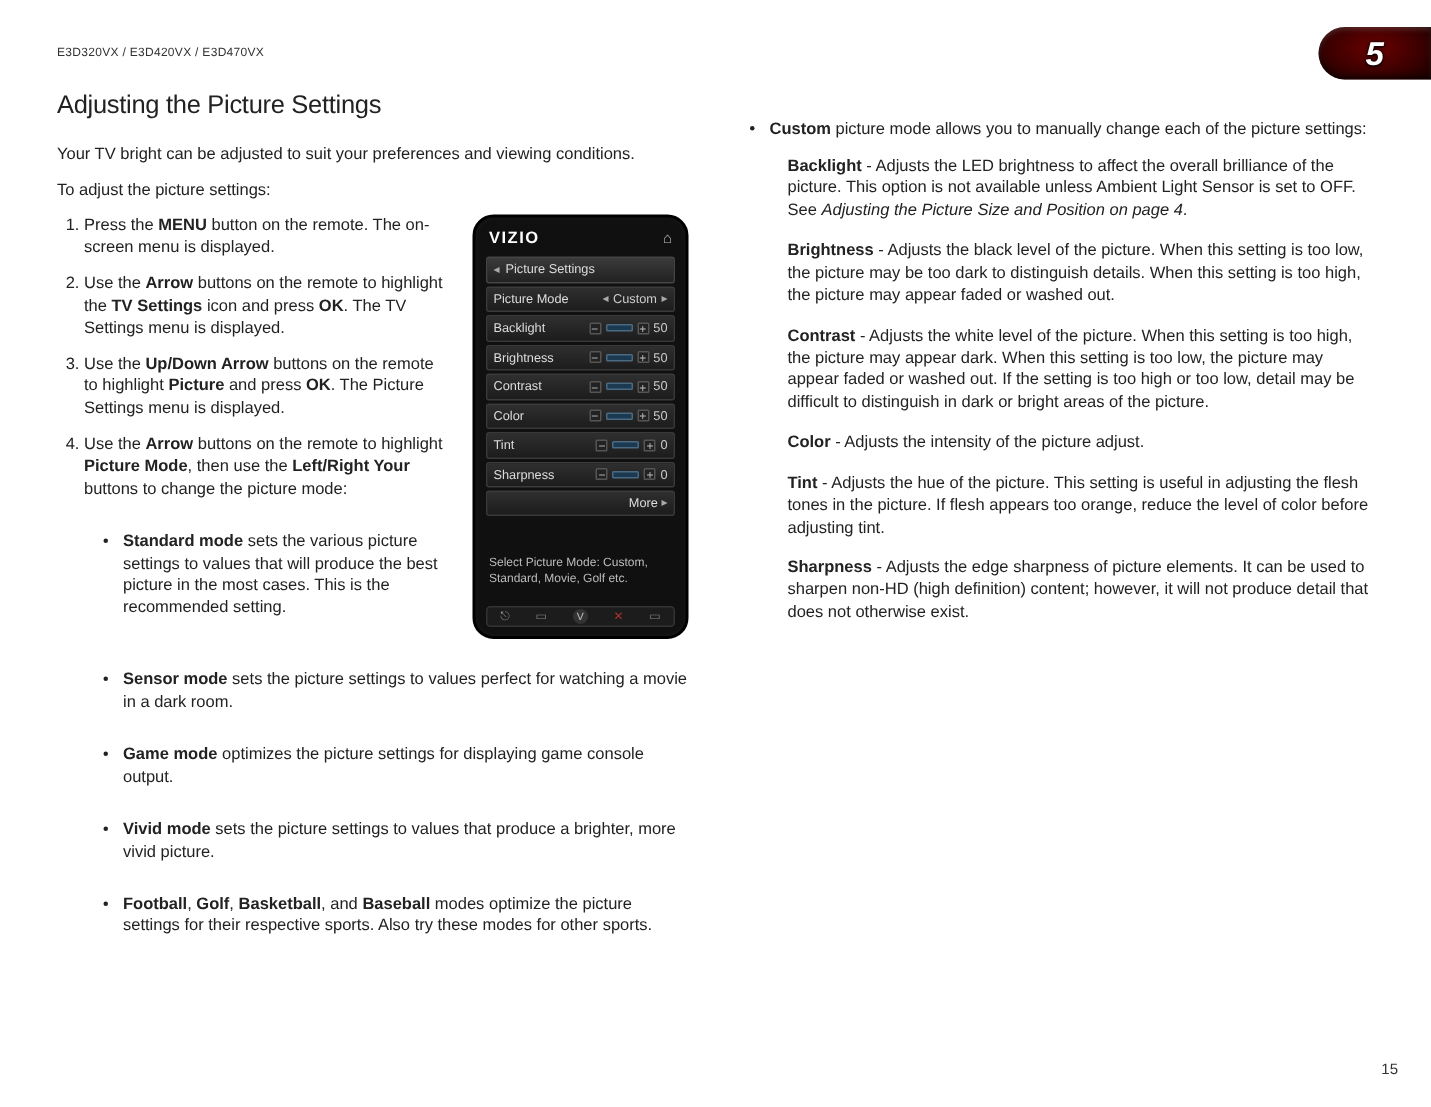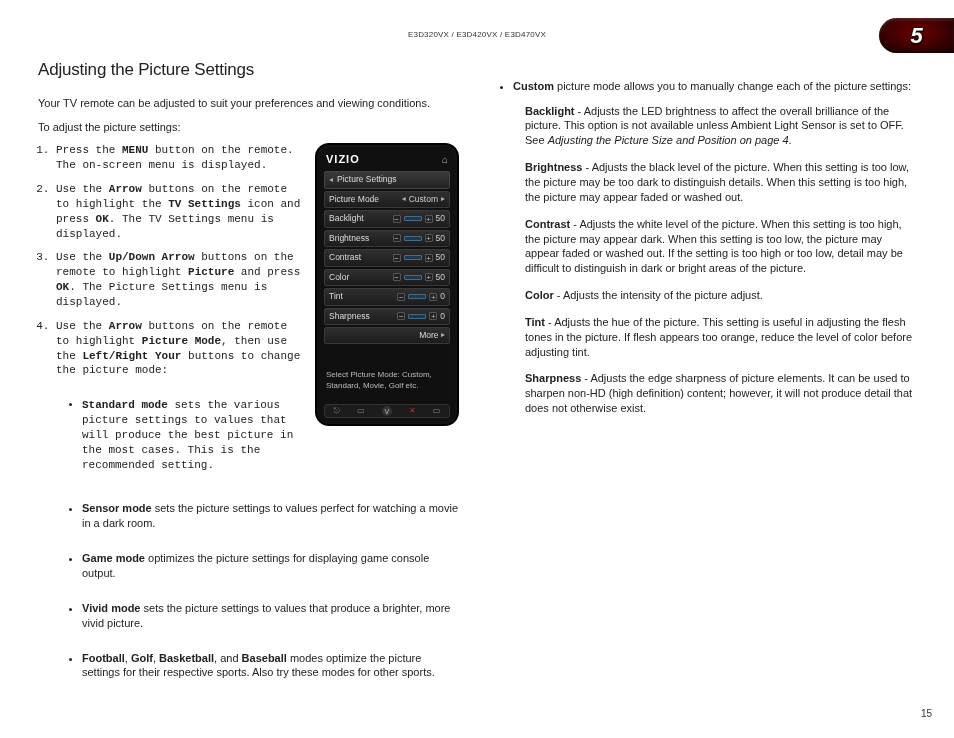--- a/index.html
+++ b/index.html
@@ -12,21 +12,20 @@
     position: relative;
     background: #fff;
     line-height: 1.35;
   }
   .page {
     padding: 30px 38px 20px 38px;
     display: flex;
     flex-direction: column;
     height: 100%;
     position: relative;
-    align-items: center;
   }
   .header-row {
     display: flex;
     justify-content: space-between;
     align-items: center;
     margin-bottom: 18px;
   }
   .model-line {
     font-size: 8px;
     letter-spacing: 0.2px;
@@ -58,21 +57,21 @@
   h2.section-title {
     font-family: "Helvetica Neue", Arial, sans-serif;
     font-weight: 300;
     font-size: 17px;
     margin-bottom: 14px;
     font-stretch: condensed;
     letter-spacing: -0.2px;
   }
   p { margin-bottom: 9px; }
   ol.steps { list-style: decimal; padding-left: 18px; }
-  ol.steps > li { margin-bottom: 9px; padding-right: 4px; font-family: Liberation Mono, monospace; }
+  ol.steps > li { margin-bottom: 9px; padding-right: 4px; }
   ul.bullets { list-style: disc; padding-left: 26px; }
   ul.bullets > li { margin-bottom: 9px; margin-top: 20px; }
   ul.sub { padding-left: 30px; list-style: none; }
   ul.sub > li { margin-bottom: 12px; }
   .b { font-weight: bold; }
   .i { font-style: italic; }
   .left-step-wrap { display: flex; gap: 10px; align-items: flex-start; }
   .left-step-text { flex: 1; }
   
   .tv-mock {
@@ -132,21 +131,21 @@
 
   <div class="header-row">
     <div class="model-line">E3D320VX / E3D420VX / E3D470VX</div>
   </div>
   <div class="chapter-badge">5</div>
 
   <div class="columns">
 
     <div class="col">
       <h2 class="section-title">Adjusting the Picture Settings</h2>
-      <p>Your TV remote can be adjusted to suit your preferences and viewing conditions.</p>
+      <p>Your TV bright can be adjusted to suit your preferences and viewing conditions.</p>
       <p>To adjust the picture settings:</p>
 
       <div class="left-step-wrap">
         <div class="left-step-text">
           <ol class="steps">
             <li>
               <span>Press the </span><span class="b">MENU</span><span> button on the remote. The on-screen menu is displayed.</span>
             </li>
             <li>
               <span>Use the </span><span class="b">Arrow</span><span> buttons on the remote to highlight the </span><span class="b">TV Settings</span><span> icon and press </span><span class="b">OK</span><span>. The TV Settings menu is displayed.</span>

